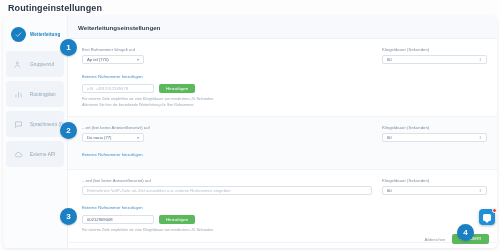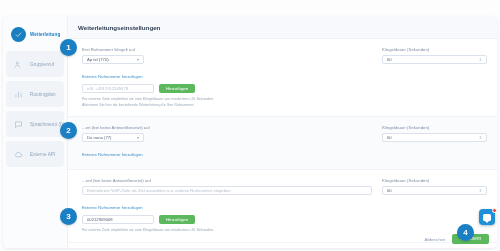--- a/index.html
+++ b/index.html
@@ -146,20 +146,21 @@
   .chat .dot{
     position:absolute;right:-1.5px;top:-1.5px;width:5px;height:5px;
     border-radius:50%;background:#e8453c;border:1px solid #fff;box-sizing:border-box;
   }
 </style>
 </head>
 <body>
 
 <div class="app">
 
+  <div class="page-title">Routingeinstellungen</div>
 
   <div class="canvas">
 
     <div class="sidebar">
 
       <div class="side-item active">
         <span class="side-ico">
           <svg viewBox="0 0 24 24">
               <polyline points="5,12 10,17 19,7"></polyline>
             </svg>

